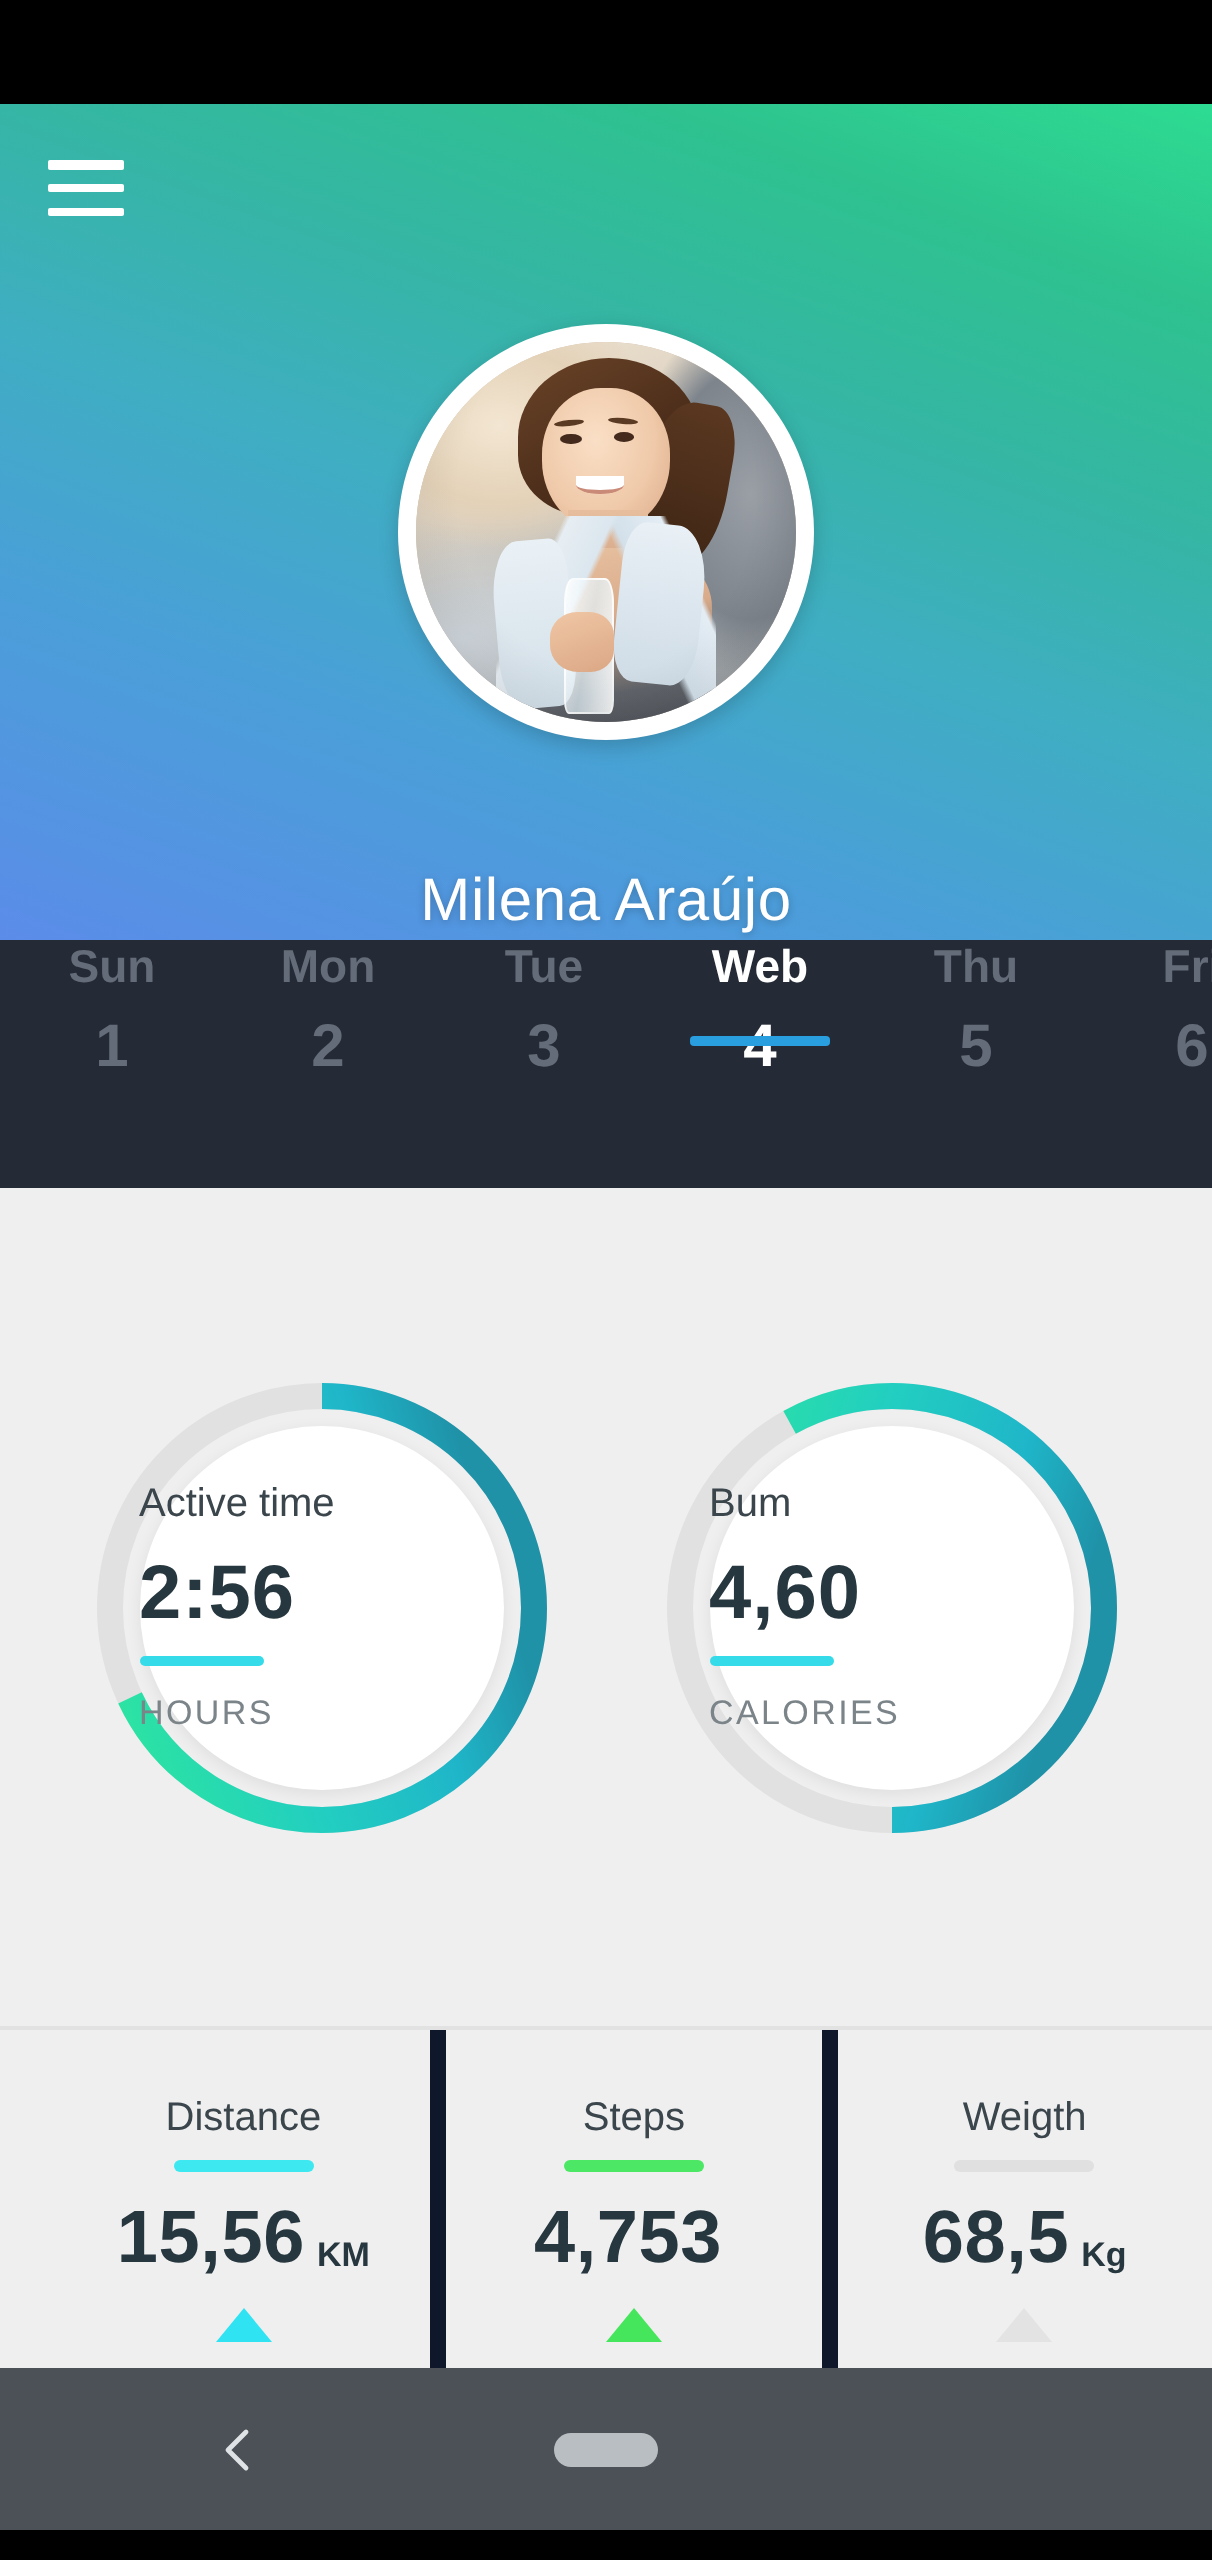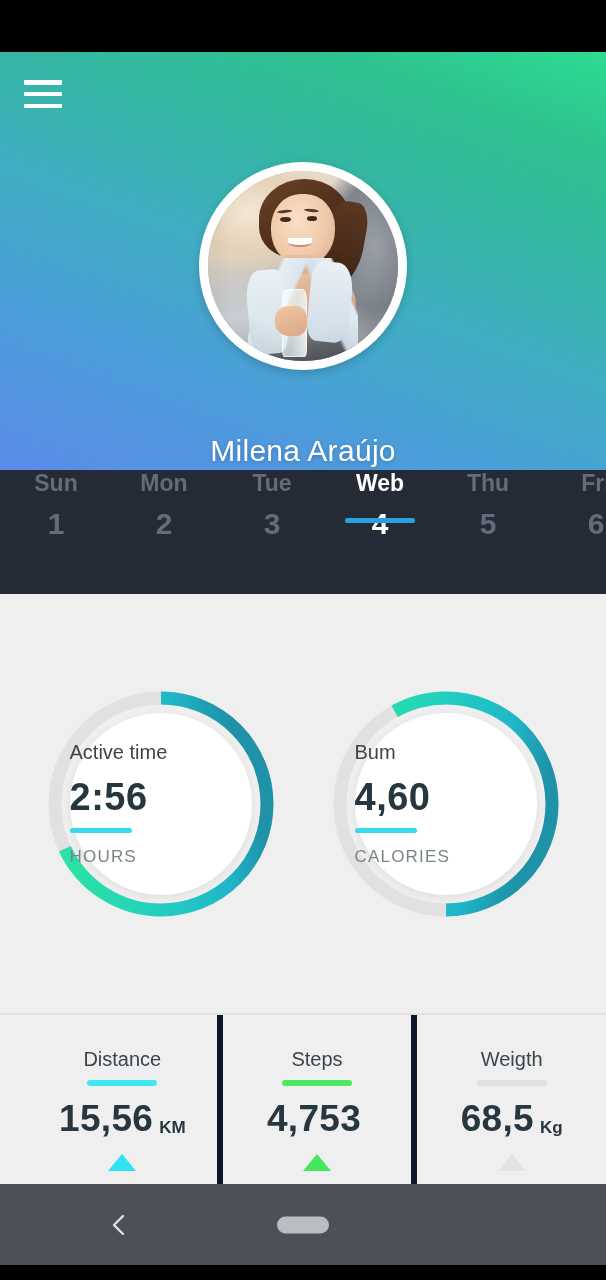--- a/index.html
+++ b/index.html
@@ -186,21 +186,21 @@
     border-top:2px solid #e2e2e2;
     display:flex;
     padding-left:28px;
   }
   .stat {
     flex:1; position:relative;
     display:flex; flex-direction:column;
     align-items:center; justify-content:center;
     padding-top:4px;
   }
-  .stat + .stat { border-left:6px solid #0f172a; }
+  .stat + .stat { border-left:8px solid #0f172a; }
   .stat .s-label { font-size:20px; color:#3a454c; }
   .stat .s-bar { width:70px; height:6px; border-radius:3px; margin:9px 0 12px; }
   .stat .s-valrow { display:flex; align-items:flex-start; }
   .stat .s-value { font-size:37px; font-weight:bold; color:#27373f; letter-spacing:0.3px; }
   .stat .s-unit { font-size:17px; font-weight:bold; color:#27373f; margin-left:6px; margin-top:20px; }
   .stat .s-tri {
     width:0; height:0; margin-top:14px;
     border-left:14px solid transparent;
     border-right:14px solid transparent;
   }

